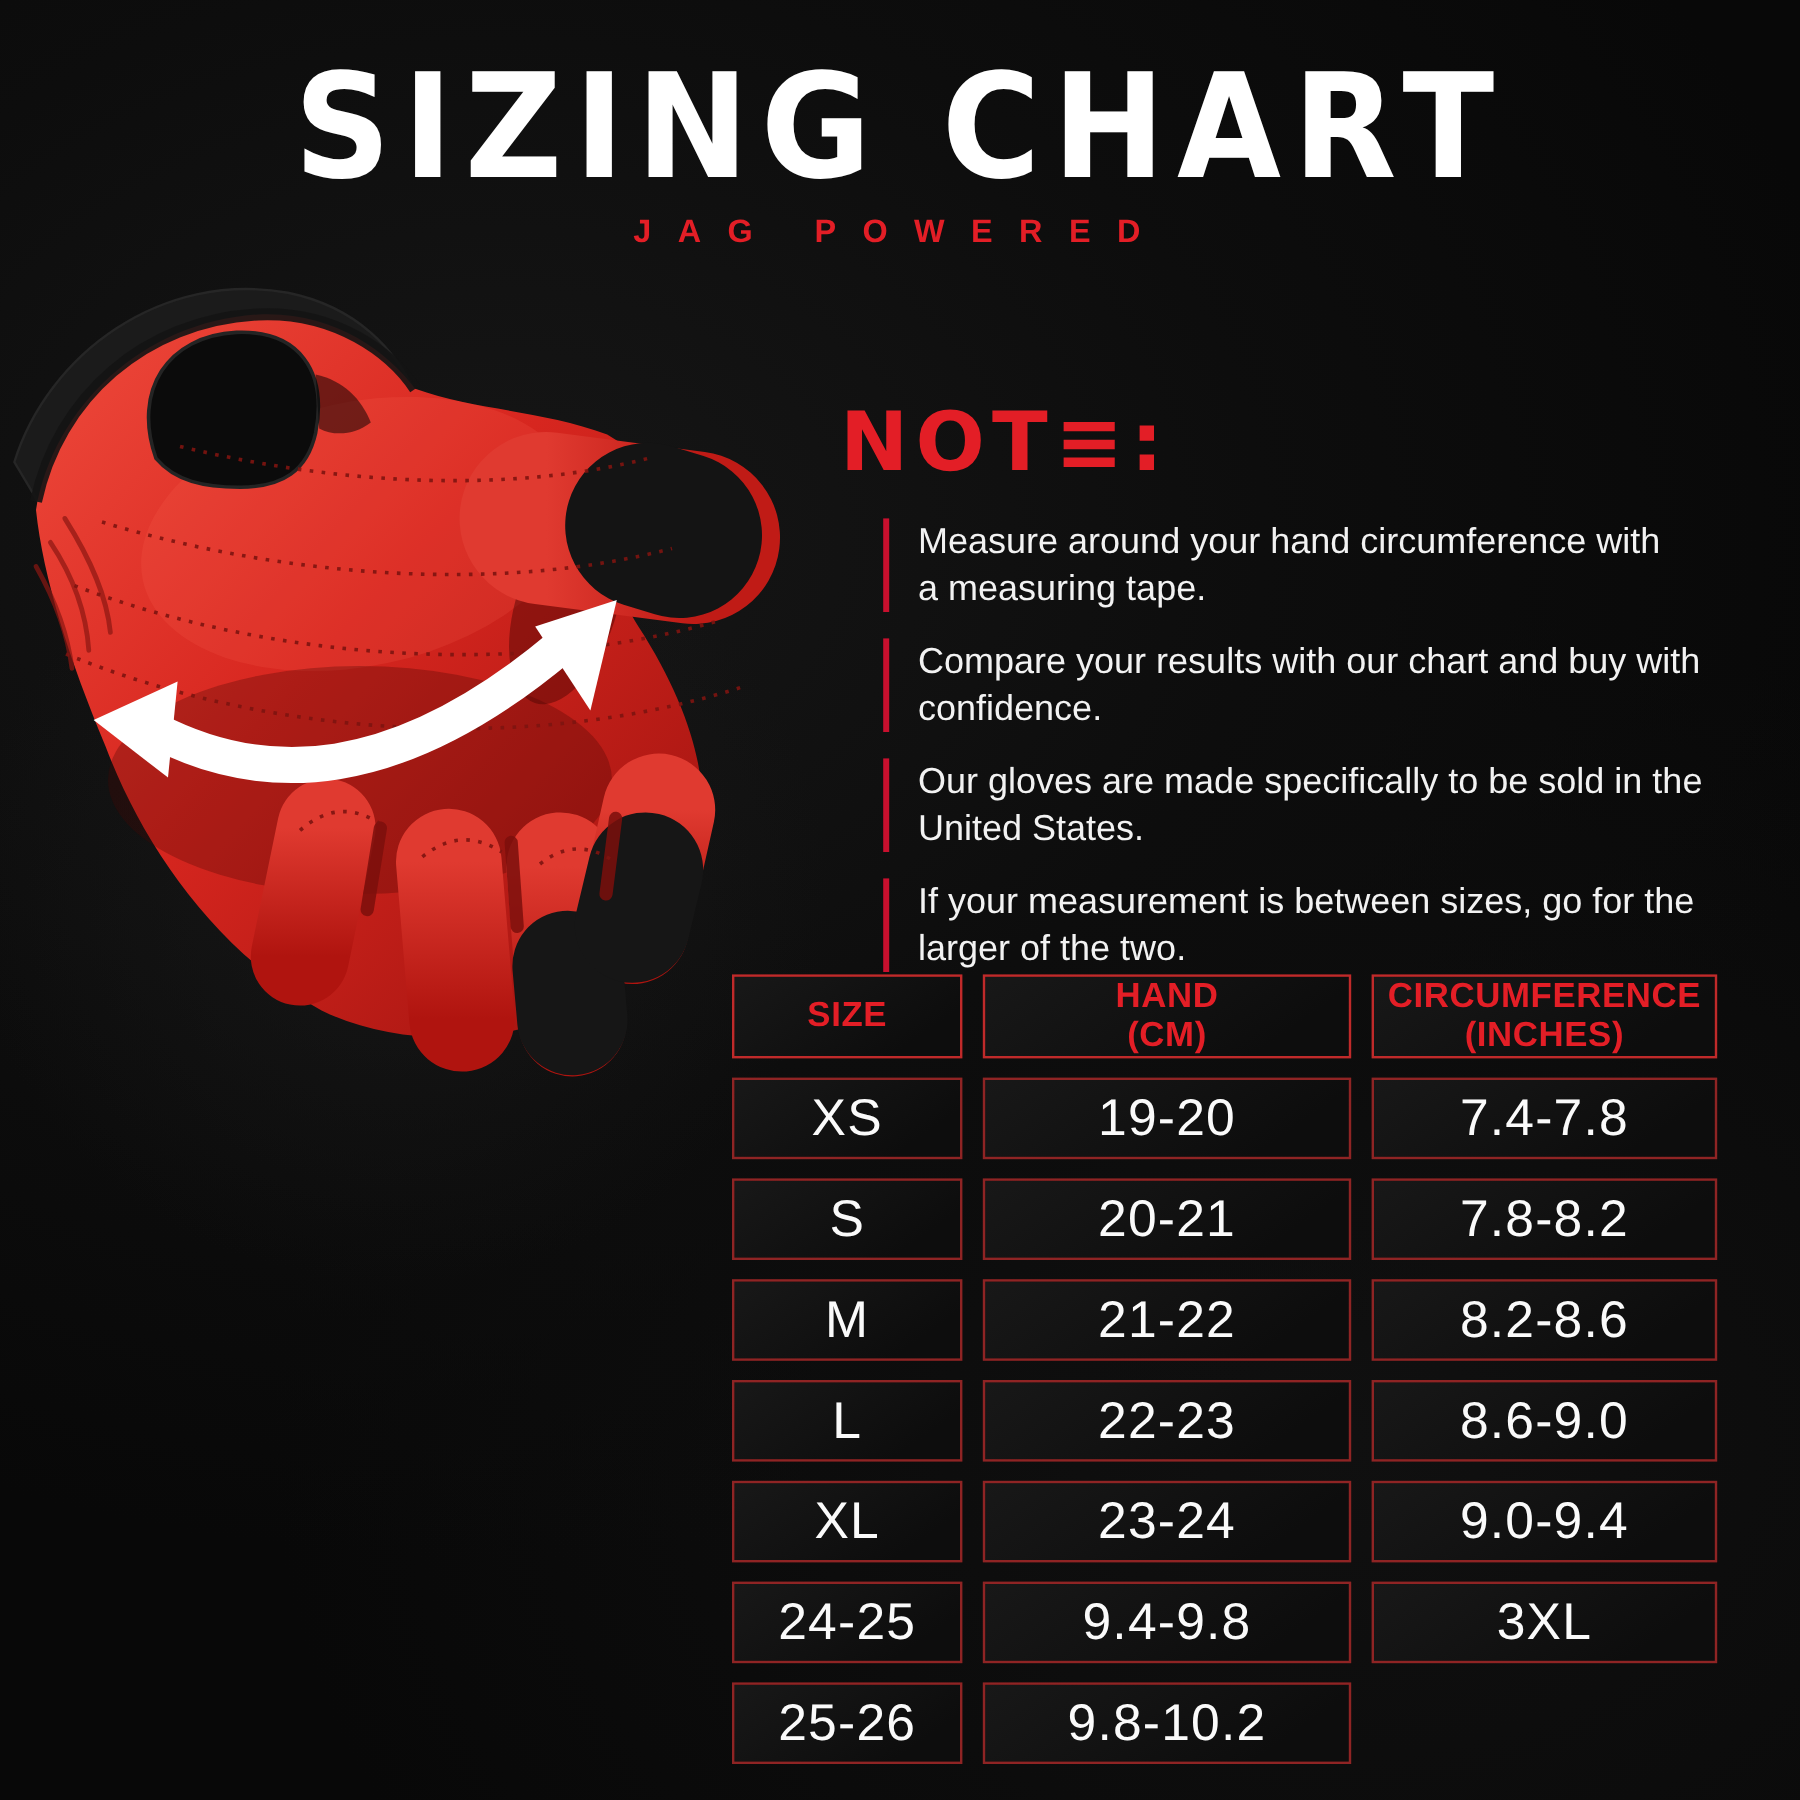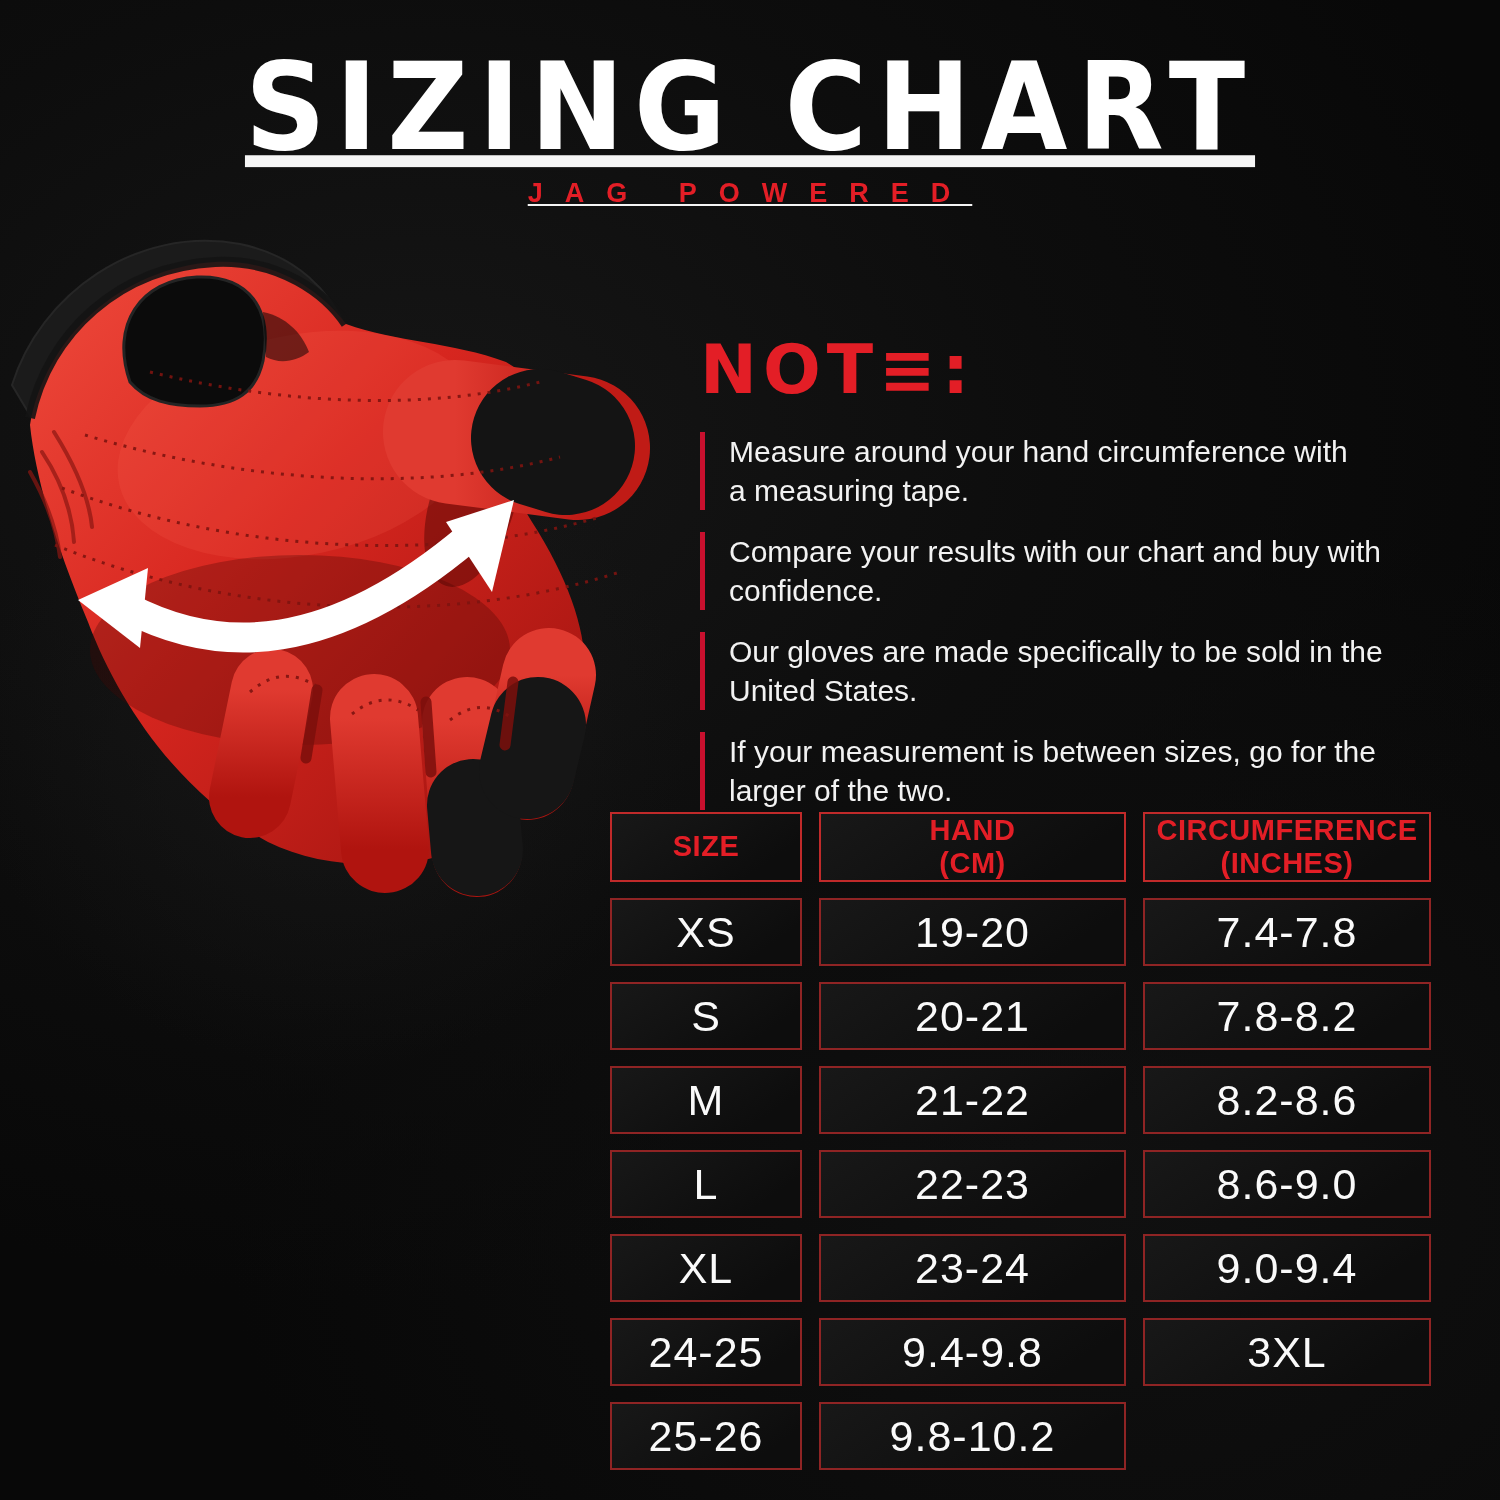--- a/index.html
+++ b/index.html
@@ -6,39 +6,39 @@
   #stage{
     position:relative;width:1500px;height:1500px;overflow:hidden;
     background:
       radial-gradient(1150px 850px at 28% 30%, #161616 0%, #0d0d0d 55%, rgba(0,0,0,0) 100%),
       radial-gradient(900px 700px at 75% 80%, #101010 0%, rgba(0,0,0,0) 100%),
       #080808;
     font-family:"Liberation Sans", sans-serif;
     color:#f5f5f5;
   }
   
-  .title-wrap{position:absolute;top:44px;left:0;width:1500px;text-align:center;text-decoration:underline;}
+  .title-wrap{position:absolute;top:44px;left:0;width:1500px;text-align:center;}
   .main-title{
     font-family:"DejaVu Sans", sans-serif;
     font-size:112px;font-weight:800;letter-spacing:10px;line-height:1.05;
     color:#ffffff;transform:scaleY(1.08);transform-origin:top center;
     white-space:nowrap;
   }
   .sub-title{
     margin-top:16px;
     font-size:27px;font-weight:700;letter-spacing:22px;
     color:#e31e26;white-space:nowrap;
   }
   
   .note{position:absolute;left:700px;top:336px;width:720px;}
   .note-heading{
     font-family:"DejaVu Sans", sans-serif;
     font-size:68px;font-weight:800;letter-spacing:6px;color:#e31e26;line-height:1;
   }
-  .bullets{margin-top:28px;}
+  .bullets{margin-top:28px;margin-left:36px;}
   .bullet{
     border-left:5px solid #c8102e;
     padding-left:24px;margin-bottom:22px;
     font-size:30px;line-height:39px;color:#f2f2f2;font-weight:400;
   }
   
   .size-table{
     position:absolute;left:578px;top:812px;width:821px;
     display:grid;
     grid-template-columns:192px 307px 288px;

